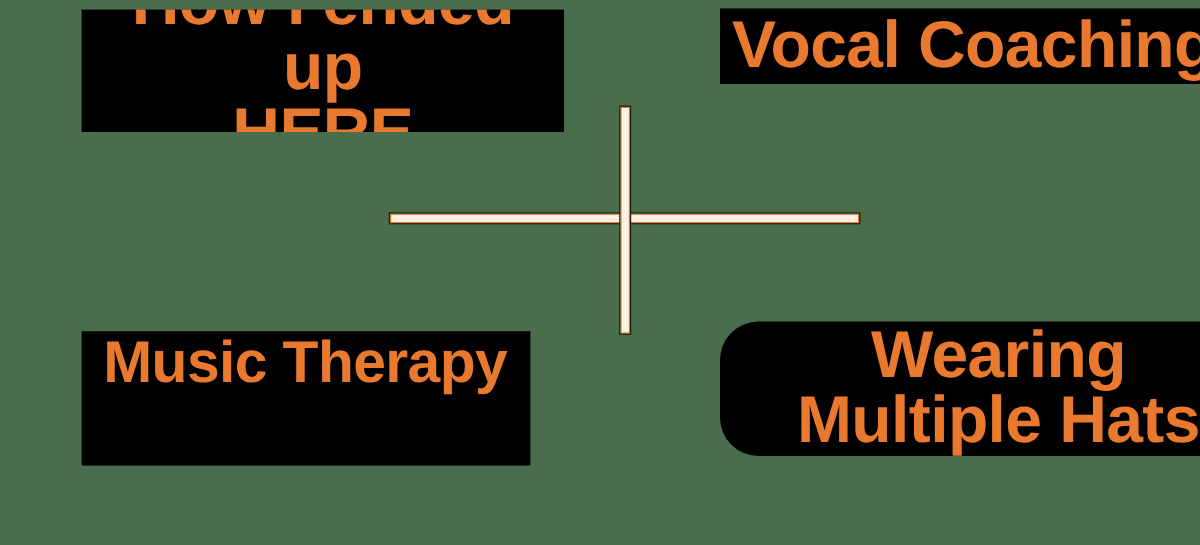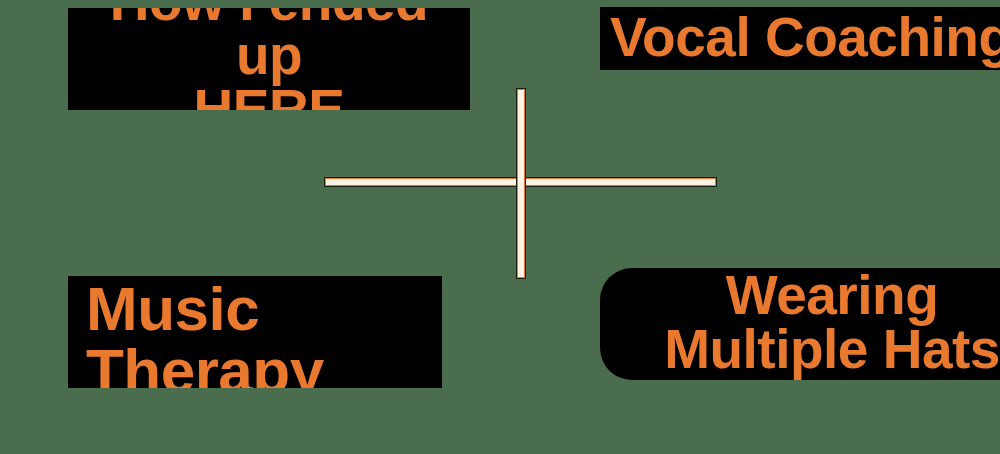--- a/index.html
+++ b/index.html
@@ -76,21 +76,21 @@
     left: 68px;
     top: 276px;
     width: 374px;
     height: 112px;
     align-items: flex-start;
     justify-content: flex-start;
     padding: 2px 0 0 18px;
   }
   #box-bottom-left .label-text {
     text-align: left;
-    font-size: 62px;
+    font-size: 49px;
     line-height: 1.0;
   }
 
   
   #box-bottom-right {
     left: 600px;
     top: 268px;
     width: 464px;
     height: 112px;
     align-items: center;

